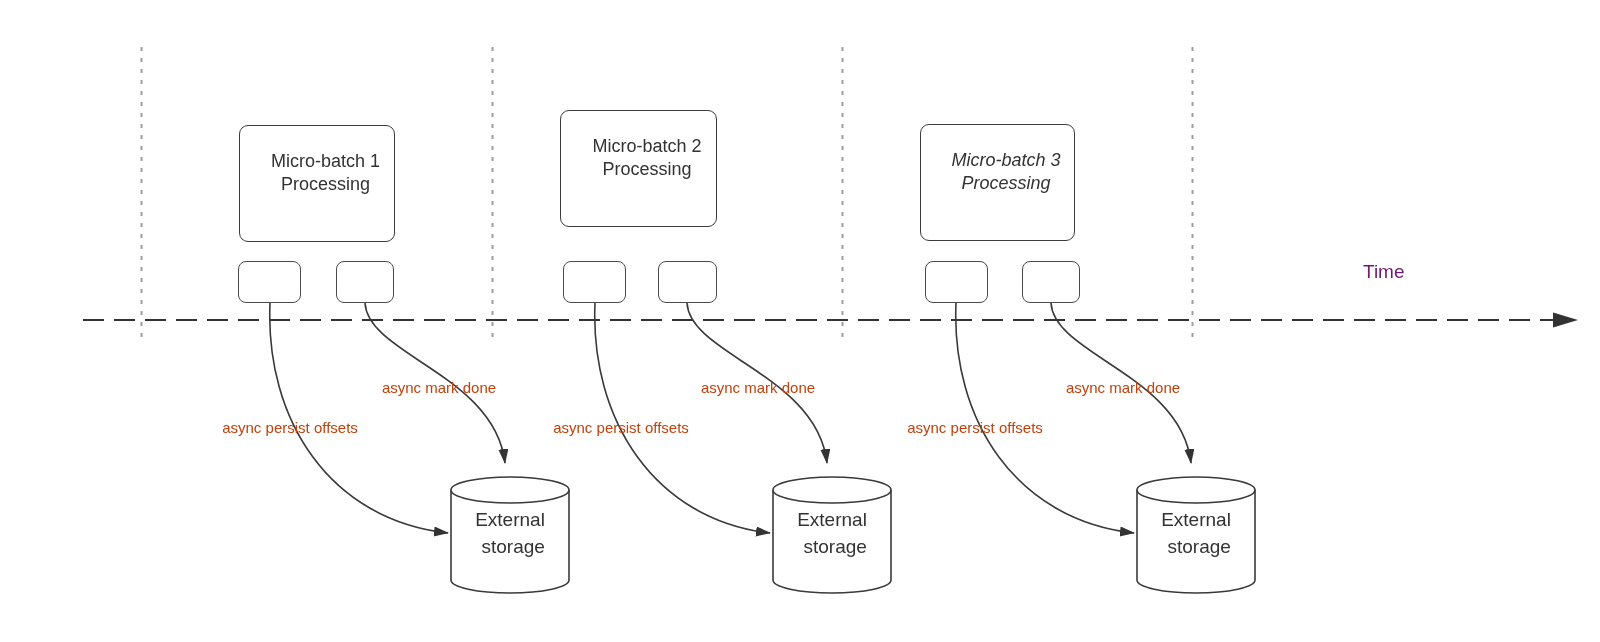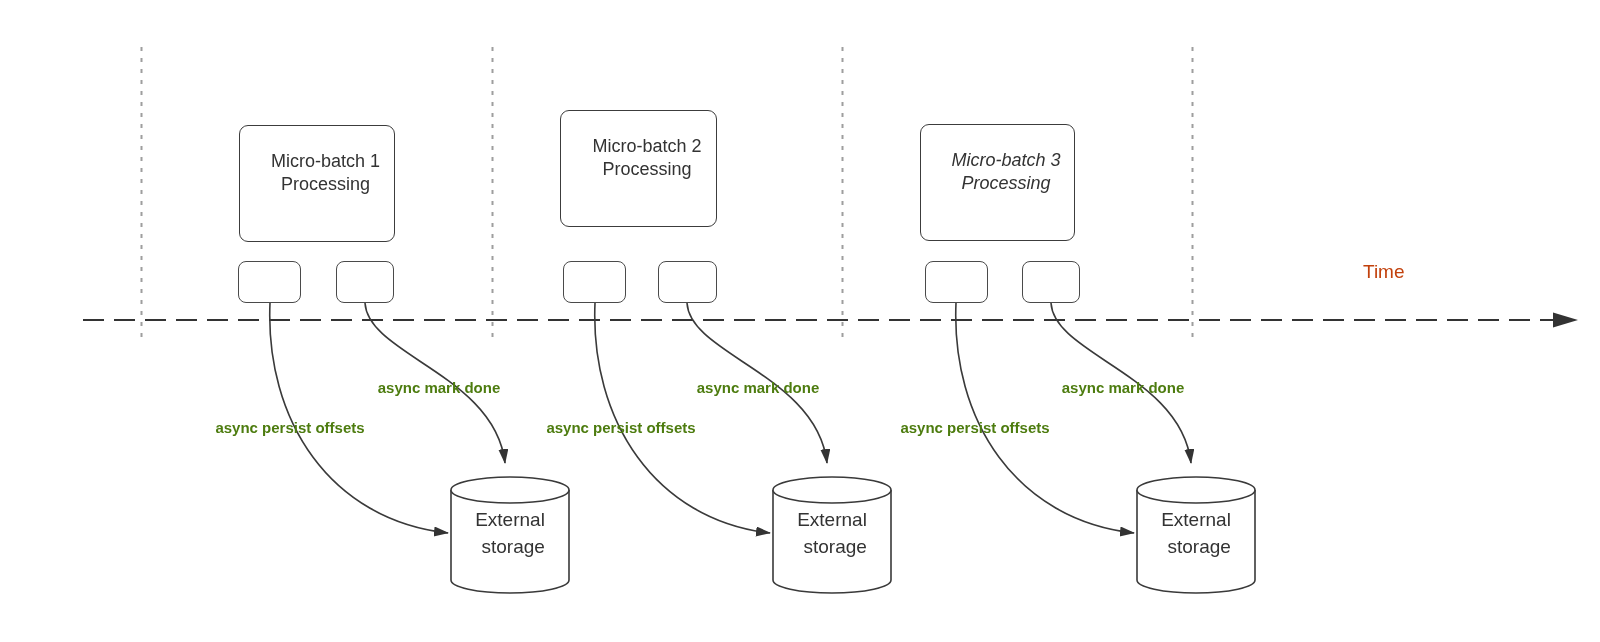--- a/index.html
+++ b/index.html
@@ -12,29 +12,29 @@
     display:flex;align-items:center;justify-content:center;
     text-align:center;color:#333333;font-size:18px;line-height:23px;
     white-space:pre-line;padding-bottom:22px;padding-left:17px;
   }
   .small-box{
     position:absolute;box-sizing:border-box;background:#ffffff;
     border:1px solid #4a4a4a;border-radius:8px;
   }
   .async-label{
     position:absolute;transform:translateX(-50%);
-    font-weight:bold;font-size:15px;color:#4d7c0f;white-space:nowrap;
+    font-weight:normal;font-size:15px;color:#c2410c;white-space:nowrap;
   }
   .storage-label{
     position:absolute;transform:translateX(-50%);
     font-size:19px;line-height:27px;color:#333333;text-align:right;
     white-space:pre-line;
   }
   .time-label{
-    position:absolute;font-size:19px;color:#c2410c;white-space:nowrap;
+    position:absolute;font-size:19px;color:#701a75;white-space:nowrap;
   }
 </style>
 </head>
 <body>
 
 <div class="canvas">
 
   <svg width="1600" height="642" viewBox="0 0 1600 642">
     <defs>
       <marker id="ah" markerUnits="userSpaceOnUse" markerWidth="17" markerHeight="12" refX="14" refY="5" orient="auto">

